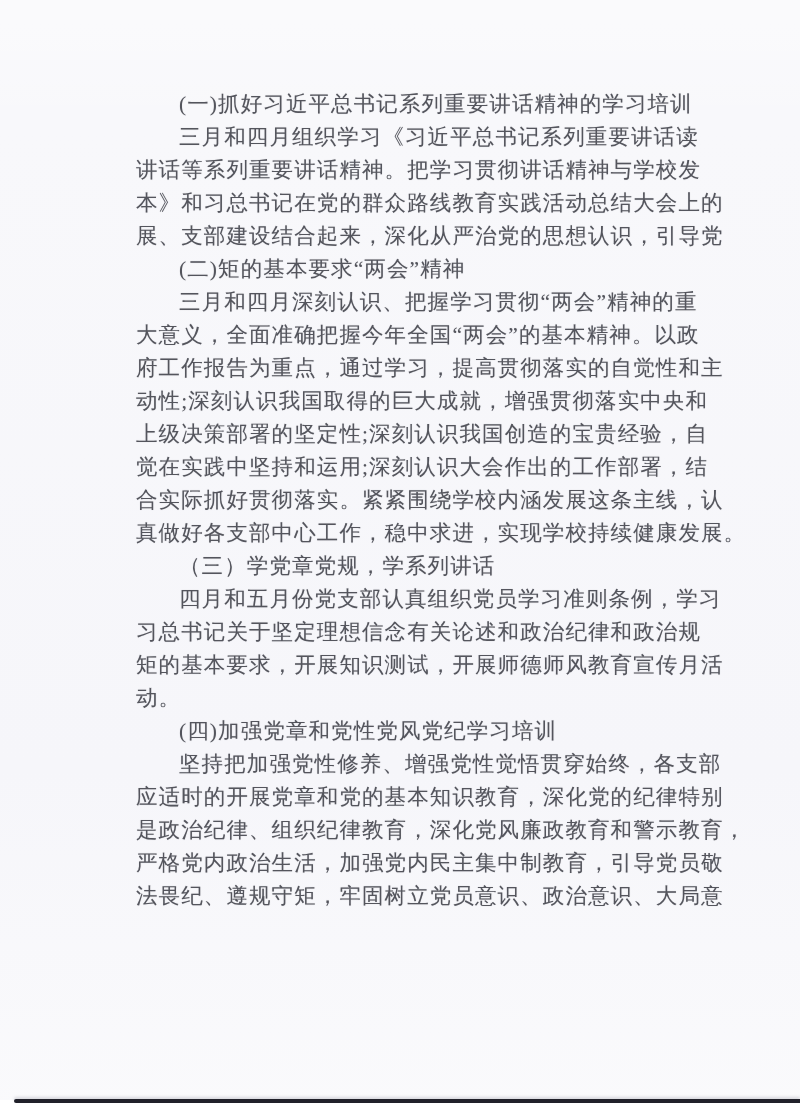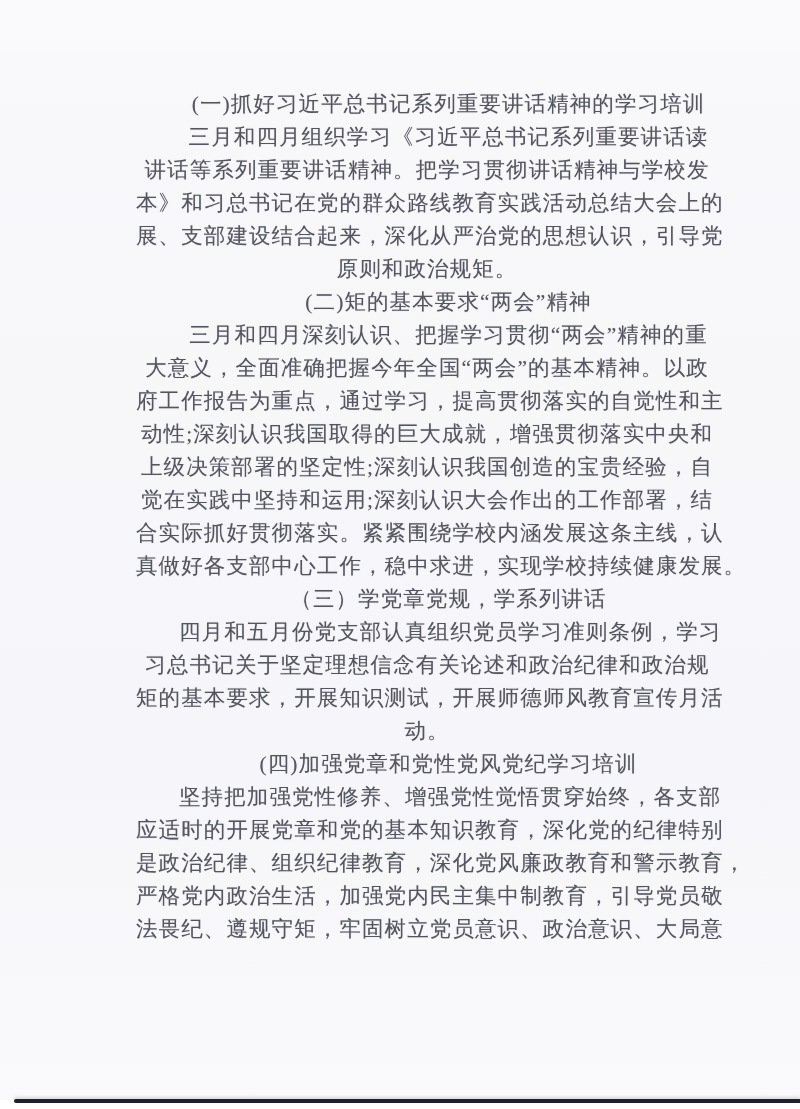--- a/index.html
+++ b/index.html
@@ -32,21 +32,20 @@
     top:88px;
     width:582px;
     color:var(--ink);
   }
   .line{
     font-size:21.5px;
     line-height:33px;
     letter-spacing:1.1px;
     white-space:nowrap;
     text-shadow:0 0 1px rgba(84,85,93,0.30);
-    text-align:center;
   }
   .line.indent{
     text-indent:2em;
   }
   
   .scan-line{
     position:absolute;
     left:14px;
     right:0;
     top:1099px;
@@ -60,21 +59,20 @@
 <body>
 
 <div class="viewport">
   <div class="paper">
     <div class="text-block">
         <div class="line indent">(一)抓好习近平总书记系列重要讲话精神的学习培训</div>
         <div class="line indent">三月和四月组织学习《习近平总书记系列重要讲话读</div>
         <div class="line">讲话等系列重要讲话精神。把学习贯彻讲话精神与学校发</div>
         <div class="line">本》和习总书记在党的群众路线教育实践活动总结大会上的</div>
         <div class="line">展、支部建设结合起来，深化从严治党的思想认识，引导党</div>
-        <div class="line">原则和政治规矩。</div>
         <div class="line indent">(二)矩的基本要求“两会”精神</div>
         <div class="line indent">三月和四月深刻认识、把握学习贯彻“两会”精神的重</div>
         <div class="line">大意义，全面准确把握今年全国“两会”的基本精神。以政</div>
         <div class="line">府工作报告为重点，通过学习，提高贯彻落实的自觉性和主</div>
         <div class="line">动性;深刻认识我国取得的巨大成就，增强贯彻落实中央和</div>
         <div class="line">上级决策部署的坚定性;深刻认识我国创造的宝贵经验，自</div>
         <div class="line">觉在实践中坚持和运用;深刻认识大会作出的工作部署，结</div>
         <div class="line">合实际抓好贯彻落实。紧紧围绕学校内涵发展这条主线，认</div>
         <div class="line">真做好各支部中心工作，稳中求进，实现学校持续健康发展。</div>
         <div class="line indent">（三）学党章党规，学系列讲话</div>

